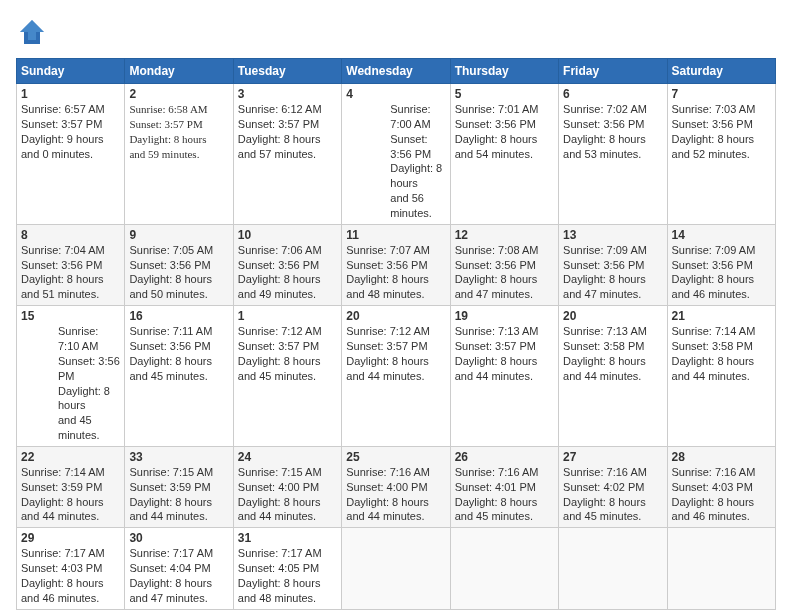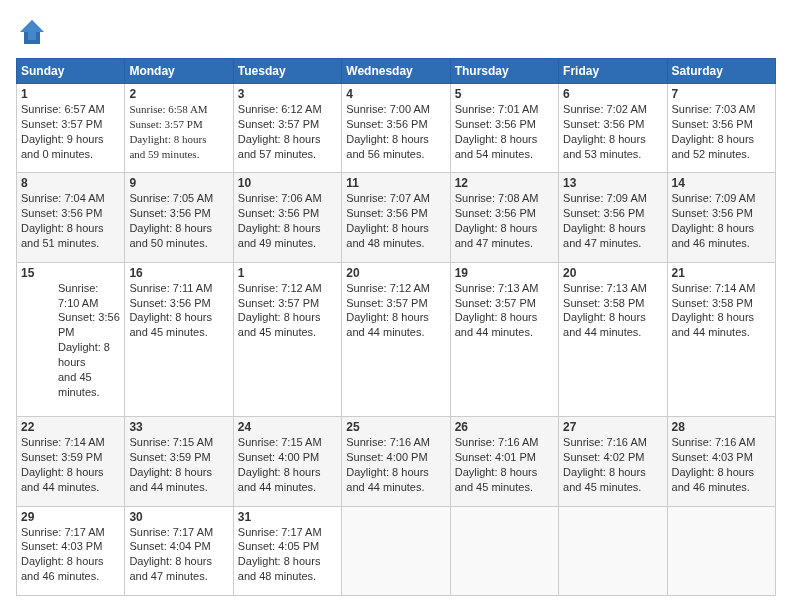--- a/index.html
+++ b/index.html
@@ -152,21 +152,21 @@
           </td>
           <td>
             <span class="day-num">3</span>
             <div class="day-info" style="white-space: pre-line;">Sunrise: 6:12 AM
 Sunset: 3:57 PM
 Daylight: 8 hours
 and 57 minutes.</div>
           </td>
           <td>
             <span class="day-num">4</span>
-            <div class="day-info" style="white-space: pre-line;">Sunrise: 7:00 AM
+            <div class="day-info" style="white-space: pre-line; margin-left: 44px;">Sunrise: 7:00 AM
 Sunset: 3:56 PM
 Daylight: 8 hours
 and 56 minutes.</div>
           </td>
           <td>
             <span class="day-num">5</span>
             <div class="day-info" style="white-space: pre-line;">Sunrise: 7:01 AM
 Sunset: 3:56 PM
 Daylight: 8 hours
 and 54 minutes.</div>

